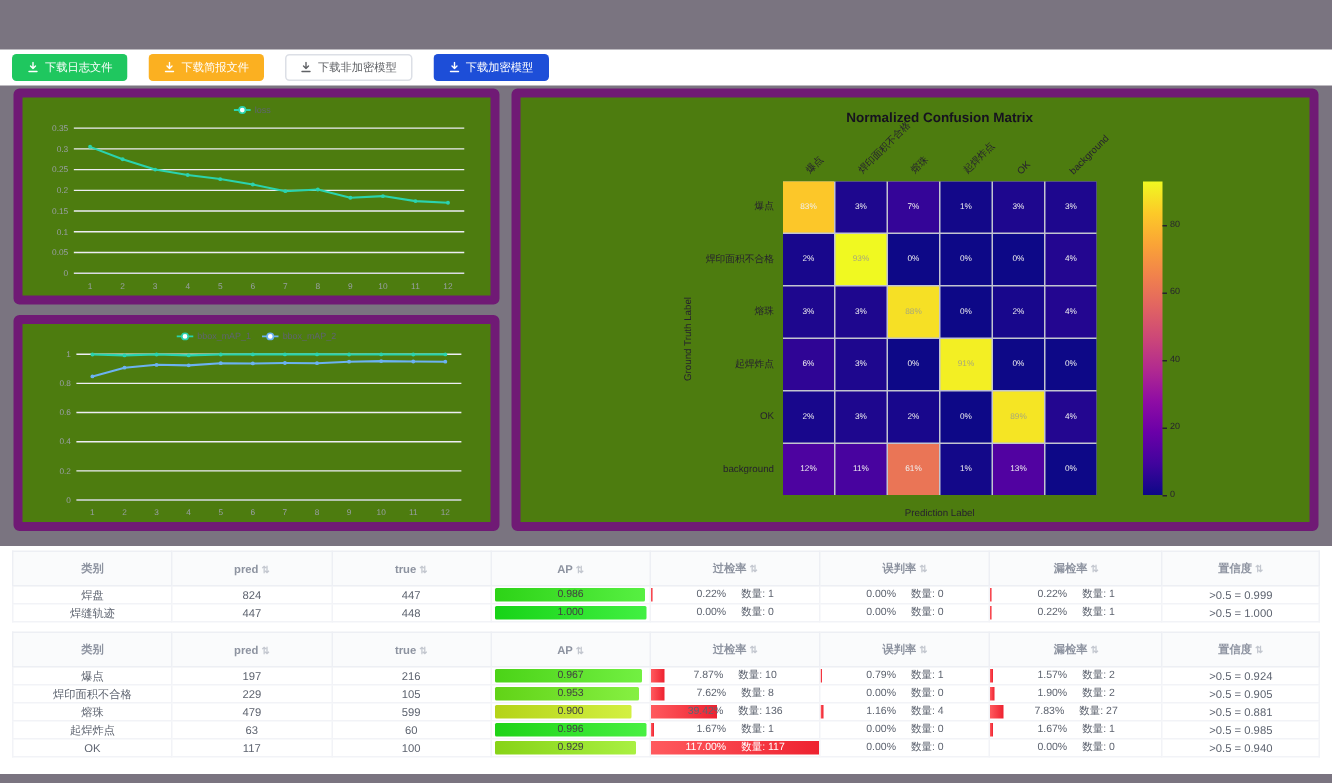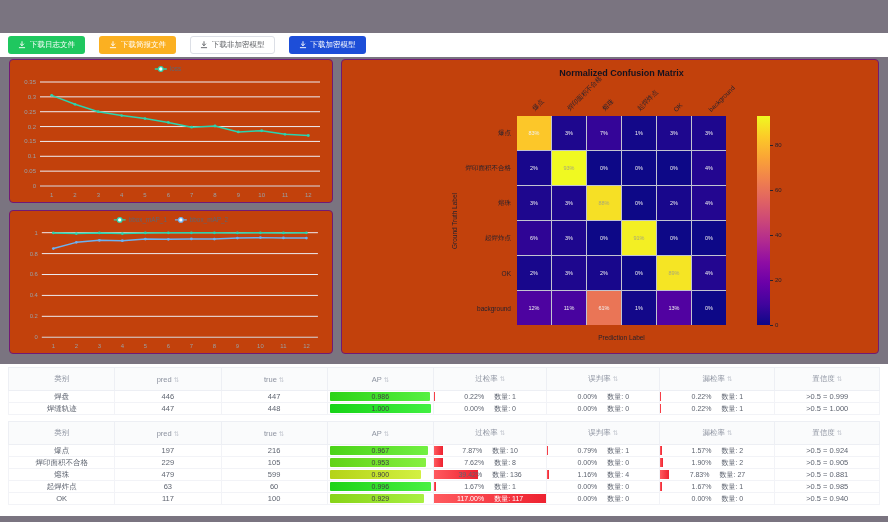--- a/index.html
+++ b/index.html
@@ -10,38 +10,38 @@
   .dl-btn{display:inline-flex;align-items:center;gap:4px;height:18px;padding:0 9px;
           border-radius:3px;border:1px solid transparent;font-size:7.5px;
           font-family:inherit;margin-right:14px;cursor:pointer;line-height:1}
   .dl-btn .dl-ic{display:inline-flex}
   .dl-btn.green{background:#1fc75f;color:#fff}
   .dl-btn.orange{background:#fbb021;color:#fff}
   .dl-btn.white{background:#fff;color:#606266;border-color:#dcdfe6}
   .dl-btn.gray{background:#1d4ed8;color:#fff}
   .content{display:flex;gap:8px;padding:2px 9px 0 9px}
   .left-col{width:324px;flex:none;display:flex;flex-direction:column;gap:7px}
-  .card{background:#c2410c;border-radius:4px;border:1px solid #701a75;box-sizing:border-box}
+  .card{background:#4d7c0f;border-radius:4px;border:6px solid #701a75;box-sizing:border-box}
   .chart-card{height:144px;overflow:hidden}
   .chart-card svg{display:block;width:100%;height:100%}
   .matrix-card{flex:1;height:295px;position:relative;overflow:hidden}
   .mx-title{position:absolute;font-size:9px;font-weight:700;color:#16121f;white-space:nowrap;transform:translateX(-50%)}
   .mx-grid{position:absolute;display:grid;gap:1px;background:#c2c4d0}
   .mx-cell{display:flex;align-items:center;justify-content:center}
   .mx-cell span{font-size:5.5px}
   .mx-rowlab{position:absolute;font-size:6.5px;color:#26222e;text-align:right;transform:translateY(-50%);white-space:nowrap}
   .mx-collab{position:absolute;font-size:6.5px;color:#26222e;white-space:nowrap;transform-origin:0 100%;transform:translateY(-100%) rotate(-45deg)}
   .mx-ylab{position:absolute;font-size:6.5px;color:#26222e;white-space:nowrap;transform:translate(-50%,-50%) rotate(-90deg)}
   .mx-xlab{position:absolute;font-size:6.5px;color:#26222e;white-space:nowrap;transform:translateX(-50%)}
   .mx-cbar{position:absolute}
   .mx-ctick{position:absolute;width:3px;height:1px;background:#26222e}
   .mx-clab{position:absolute;font-size:6px;color:#26222e;transform:translateY(-50%)}
   .tables-section{background:#fff;margin-top:10px;padding:3px 8px 5px}
   .mtable{width:100%;border-collapse:collapse;table-layout:fixed;margin-bottom:6px}
-  .mtable th{background:#fafbfc;color:#8d93a0;font-weight:400;font-size:7.5px;height:22px;
+  .mtable th{background:#fafbfc;color:#8d93a0;font-weight:700;font-size:7.5px;height:22px;
              border:1px solid #edeff4;padding:0}
   .mtable td{height:11px;font-size:7.5px;color:#5e6470;text-align:center;padding:0;
              border:1px solid #f2f3f7;border-top:0;overflow:hidden;white-space:nowrap}
   .sort{font-size:6.5px;color:#c3c7cf;margin-left:2px;cursor:pointer}
   .ap-wrap{position:relative;height:9px;margin:0 2px}
   .ap-bar{position:absolute;left:0;top:0;bottom:0;border-radius:1px}
   .ap-val{position:absolute;left:0;right:0;top:0;bottom:0;line-height:9px;font-size:7px;color:#414141}
   .pct-wrap{position:relative;height:11px}
   .pct-bar{position:absolute;left:0;top:1px;bottom:1px;background:linear-gradient(to right,#ff5a5e,#ee2230)}
   .pct-text{position:relative;line-height:11px;font-size:7px}
@@ -369,21 +369,21 @@
             <th><span>AP</span><span class="sort">⇅</span></th>
             <th><span>过检率</span><span class="sort">⇅</span></th>
             <th><span>误判率</span><span class="sort">⇅</span></th>
             <th><span>漏检率</span><span class="sort">⇅</span></th>
             <th><span>置信度</span><span class="sort">⇅</span></th>
           </tr>
         </thead>
         <tbody>
           <tr>
             <td>焊盘</td>
-            <td>446</td>
+            <td>824</td>
             <td>447</td>
             <td>
               <div class="ap-wrap">
                 <div class="ap-bar" style="width: 98.6%; background: linear-gradient(to right, rgb(45, 211, 23), rgb(87, 240, 66));"></div>
                 <span class="ap-val">0.986</span>
               </div>
             </td>
             <td>
               <div class="pct-wrap">
                 <div class="pct-bar" style="width: 0.22%; min-width: 1px;"></div>

